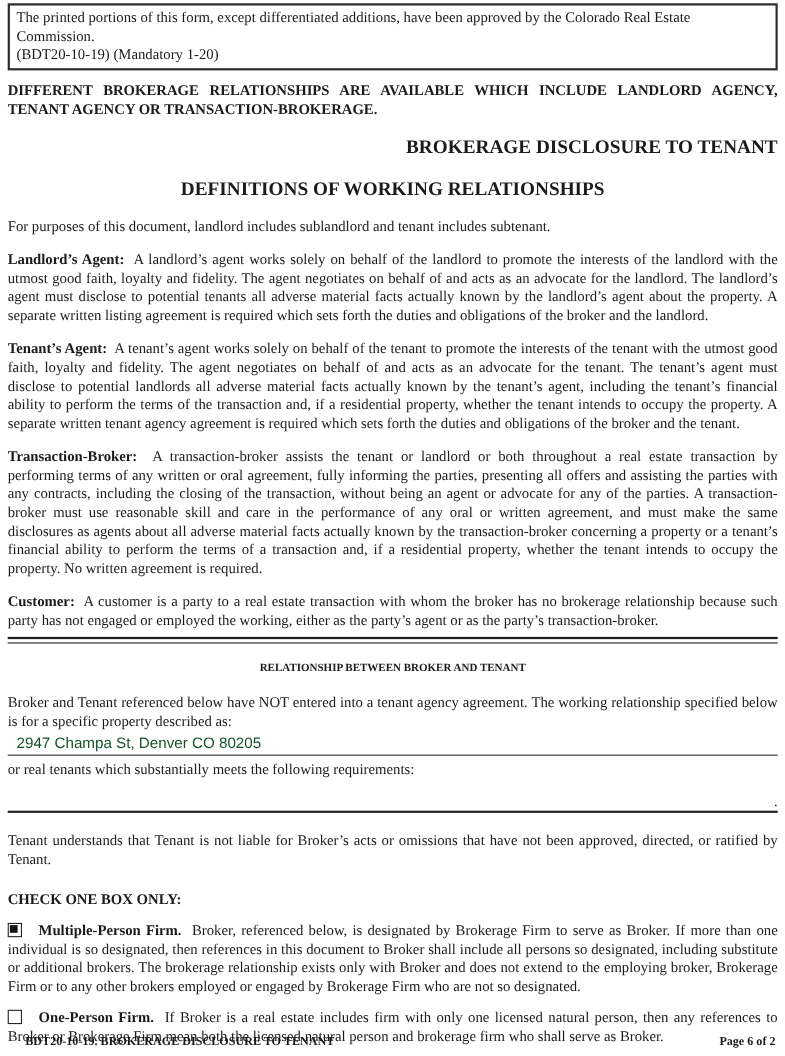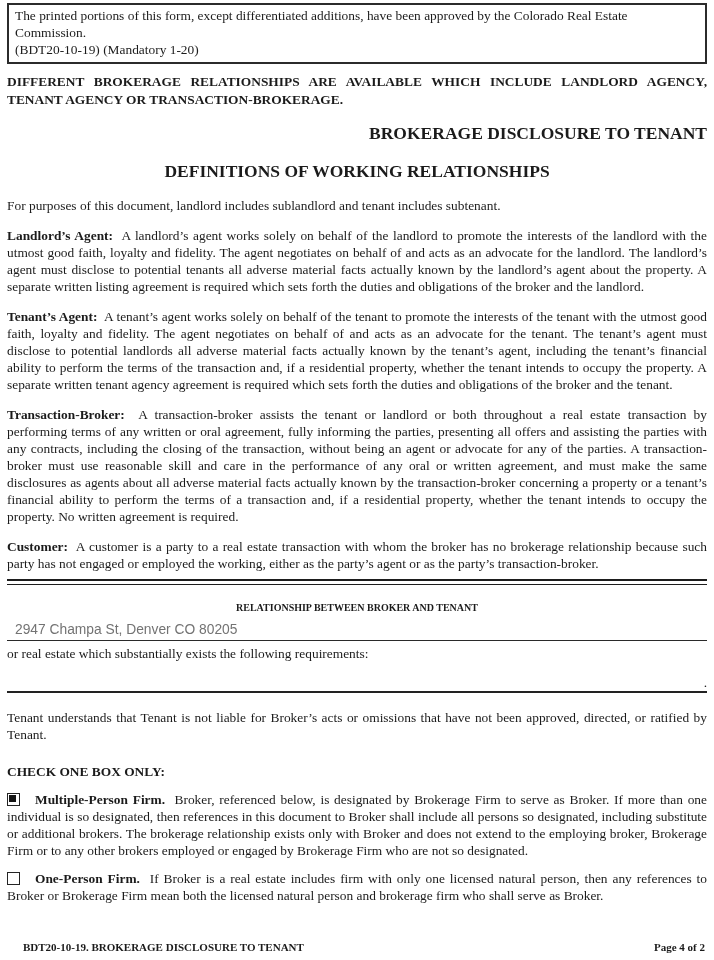--- a/index.html
+++ b/index.html
@@ -69,21 +69,21 @@
   .rel-para {
     margin-top: 12px;
     line-height: 17px;
     text-align: justify;
   }
   .fill-field {
     border-bottom: 1.5px solid #2a2a2a;
     padding: 1px 0 2px 8px;
     font-family: "Liberation Sans", sans-serif;
     font-size: 13.8px;
-    color: #737373;
+    color: #14532d;
     line-height: 16px;
     margin-top: 3px;
   }
   .plain-line {
     margin-top: 4px;
     line-height: 17px;
   }
   .blank-field {
     margin-top: 13px;
     border-bottom: 2px solid #222222;
@@ -149,33 +149,34 @@
   <p class="def"><span class="term">Tenant’s Agent:</span>&nbsp; <span>A tenant’s agent works solely on behalf of the tenant to promote the interests of the tenant with the utmost good faith, loyalty and fidelity. The agent negotiates on behalf of and acts as an advocate for the tenant. The tenant’s agent must disclose to potential landlords all adverse material facts actually known by the tenant’s agent, including the tenant’s financial ability to perform the terms of the transaction and, if a residential property, whether the tenant intends to occupy the property. A separate written tenant agency agreement is required which sets forth the duties and obligations of the broker and the tenant.</span></p>
 
   <p class="def"><span class="term">Transaction-Broker:</span>&nbsp; <span>A transaction-broker assists the tenant or landlord or both throughout a real estate transaction by performing terms of any written or oral agreement, fully informing the parties, presenting all offers and assisting the parties with any contracts, including the closing of the transaction, without being an agent or advocate for any of the parties. A transaction-broker must use reasonable skill and care in the performance of any oral or written agreement, and must make the same disclosures as agents about all adverse material facts actually known by the transaction-broker concerning a property or a tenant’s financial ability to perform the terms of a transaction and, if a residential property, whether the tenant intends to occupy the property. No written agreement is required.</span></p>
 
   <p class="def"><span class="term">Customer:</span>&nbsp; <span>A customer is a party to a real estate transaction with whom the broker has no brokerage relationship because such party has not engaged or employed the working, either as the party’s agent or as the party’s transaction-broker.</span></p>
 
   <div class="double-rule"></div>
 
   <div class="section-heading">RELATIONSHIP BETWEEN BROKER AND TENANT</div>
 
+  <div class="rel-para">Broker and Tenant referenced below have NOT entered into a tenant agency agreement. The working relationship specified below is for a specific property described as:</div>
 
   <div class="fill-field">2947 Champa St, Denver CO 80205</div>
 
-  <div class="plain-line">or real estate which substantially exists the following requirements:</div>
+  <div class="plain-line">or real tenants which substantially meets the following requirements:</div>
 
   <div class="blank-field"><span>.</span></div>
 
   <div class="rel-para" style="margin-top:16px">Tenant understands that Tenant is not liable for Broker’s acts or omissions that have not been approved, directed, or ratified by Tenant.</div>
 
   <div class="check-heading">CHECK ONE BOX ONLY:</div>
 
   <p class="opt"><span class="checkbox checked"></span><span class="term">Multiple-Person Firm.</span>&nbsp; <span>Broker, referenced below, is designated by Brokerage Firm to serve as Broker. If more than one individual is so designated, then references in this document to Broker shall include all persons so designated, including substitute or additional brokers. The brokerage relationship exists only with Broker and does not extend to the employing broker, Brokerage Firm or to any other brokers employed or engaged by Brokerage Firm who are not so designated.</span></p>
 
   <p class="opt"><span class="checkbox"></span><span class="term">One-Person Firm.</span>&nbsp; <span>If Broker is a real estate includes firm with only one licensed natural person, then any references to Broker or Brokerage Firm mean both the licensed natural person and brokerage firm who shall serve as Broker.</span></p>
 
   <div class="footer">
     <span>BDT20-10-19.  BROKERAGE DISCLOSURE TO TENANT</span>
-    <span>Page 4 of 2</span>
+    <span>Page 6 of 2</span>
   </div>
 
 </div>
 
 </body></html>

